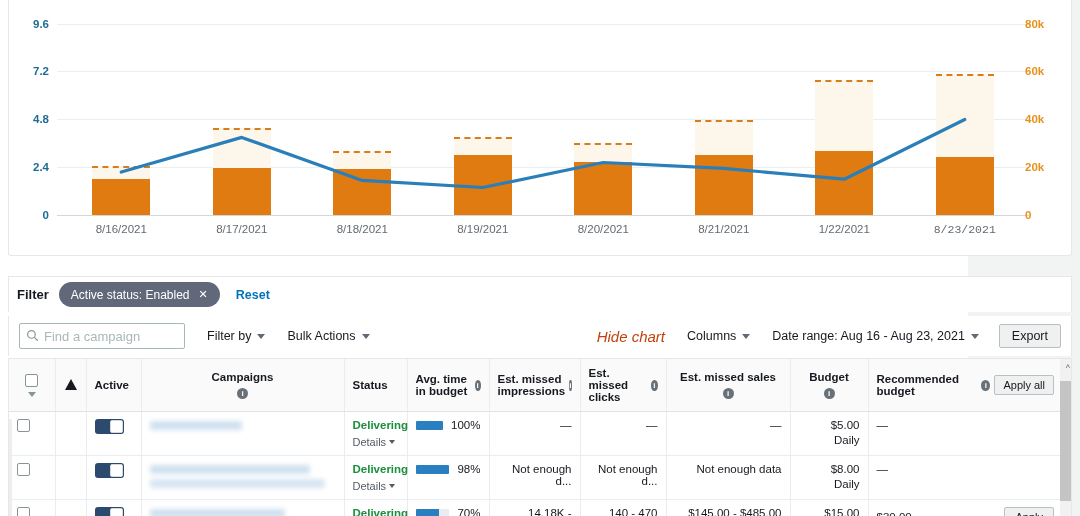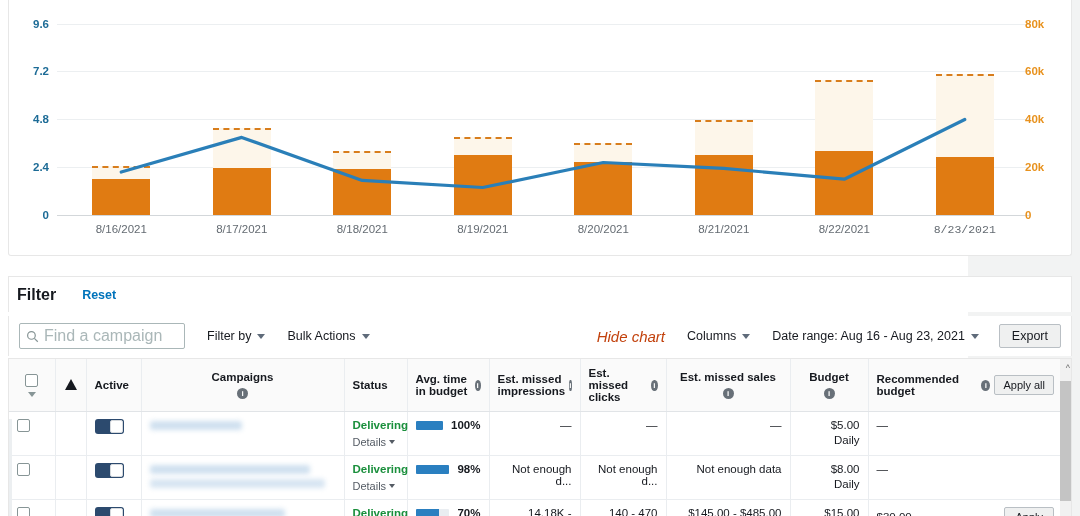--- a/index.html
+++ b/index.html
@@ -46,39 +46,39 @@
   }
   svg.series-line { position: absolute; left: 0; top: 0; }
 
   
   .filter-bar {
     position: absolute; left: 8px; top: 276px; width: 1064px; height: 36px;
     background: #ffffff; border-left: 1px solid #e7e7e7; border-right: 1px solid #e7e7e7;
     border-top: 1px solid #e7e7e7;
     display: flex; align-items: center; padding: 0 8px;
   }
-  .filter-word { font-size: 16px; color: #16191f; font-weight: bold; margin-right: 10px; }
+  .filter-word { font-size: 13px; color: #16191f; font-weight: bold; margin-right: 10px; }
   .filter-pill {
     display: inline-flex; align-items: center; gap: 9px;
     background: #61687a; color: #ffffff; border-radius: 14px;
     font-size: 12px; padding: 5px 12px; height: 25px;
   }
   .pill-x { font-size: 11px; cursor: pointer; }
   .reset-link { color: #0073bb; font-size: 12.5px; margin-left: 16px; cursor: pointer; font-weight: bold; }
 
   
   .toolbar {
     position: absolute; left: 8px; top: 316px; width: 1064px; height: 40px;
     background: #ffffff; border-left: 1px solid #e7e7e7; border-right: 1px solid #e7e7e7;
     display: flex; align-items: center; padding: 0 10px;
   }
   .search-box {
     position: relative; width: 166px; height: 26px; border: 1px solid #aab7b8;
     border-radius: 2px; display: flex; align-items: center; padding-left: 24px;
-    font-size: 16px; color: #aab7b8; background: #fff;
+    font-size: 13px; color: #aab7b8; background: #fff;
   }
   .search-icon-w { position: absolute; left: 6px; top: 5px; }
   .tb-btn {
     font-size: 12.5px; color: #16191f; margin-left: 22px;
     display: inline-flex; align-items: center; gap: 6px; cursor: pointer;
   }
   .caret { width: 0; height: 0; border-left: 4px solid transparent; border-right: 4px solid transparent;
            border-top: 5px solid #5f6b7a; display: inline-block; }
   .tb-right { margin-left: auto; display: flex; align-items: center; }
   .link-btn { color: #c2410c; font-size: 15px; cursor: pointer; margin-right: 22px; font-style: italic; }
@@ -127,21 +127,21 @@
     background: #ffffff; border-radius: 2px; border: 1px solid #d5d9dd;
   }
   .blurline { border-radius: 3px; filter: blur(2.6px); }
   .delivering { color: #1a8f3c; font-size: 11.5px; font-weight: bold; }
   .details {
     color: #545b64; font-size: 11px; margin-top: 5px; cursor: pointer;
     display: inline-flex; align-items: center; gap: 3px;
   }
   .caret-sm { width: 0; height: 0; border-left: 3.5px solid transparent; border-right: 3.5px solid transparent;
               border-top: 4.5px solid #545b64; display: inline-block; }
-  .meter-row { display: flex; align-items: center; gap: 8px; font-weight: bold; }
+  .meter-row { display: flex; align-items: center; gap: 8px; }
   .meter { width: 48px; height: 9px; background: #e9edf1; border-radius: 1px; overflow: hidden; }
   .meter > i { display: block; height: 9px; background: #2a7fc0; }
   .apply-btn {
     font-size: 11px; color: #16191f; background: #eff0f0; border: 1px solid #b9bfc4;
     border-radius: 2px; padding: 3px 10px; cursor: pointer; white-space: nowrap;
   }
   .apply-all-btn {
     font-size: 11px; color: #16191f; background: #eff0f0; border: 1px solid #b9bfc4;
     border-radius: 2px; padding: 3px 8px; cursor: pointer; white-space: nowrap;
   }
@@ -213,28 +213,32 @@
         <polyline id="line-path" fill="none" stroke="#2a7fb8" stroke-width="3.2" stroke-linejoin="round" stroke-linecap="round" points="112.25,172.0 232.75,137.4 353.25,180.4 473.75,187.5 594.25,162.5 714.75,168.4 835.25,179.2 955.75,119.5"></polyline>
       </svg>
 
       <div id="xlabels-layer">
           <div class="x-label" style="left: 67.25px;">8/16/2021</div>
           <div class="x-label" style="left: 187.75px;">8/17/2021</div>
           <div class="x-label" style="left: 308.25px;">8/18/2021</div>
           <div class="x-label" style="left: 428.75px;">8/19/2021</div>
           <div class="x-label" style="left: 549.25px;">8/20/2021</div>
           <div class="x-label" style="left: 669.75px;">8/21/2021</div>
-          <div class="x-label" style="left: 790.25px;">8/22/2021</div>
+          <div class="x-label" style="left: 790.25px;">1/22/2021</div>
           <div class="x-label" style="left: 910.75px; font-family: Liberation Mono, monospace;">8/23/2021</div>
         </div>
     </div>
   </div>
 
   <div class="filter-bar">
     <span class="filter-word">Filter</span>
+    <span class="filter-pill">
+      <span>Active status: Enabled</span>
+      <span class="pill-x">✕</span>
+    </span>
     <span class="reset-link">Reset</span>
   </div>
 
   <div class="toolbar">
     <div class="search-box">
       <span class="search-icon-w">
         <svg width="13" height="13" viewBox="0 0 16 16">
             <circle cx="6.7" cy="6.7" r="4.7" fill="none" stroke="#879596" stroke-width="1.5"></circle>
             <line x1="10.3" y1="10.3" x2="14.5" y2="14.5" stroke="#879596" stroke-width="1.5"></line>
           </svg>

